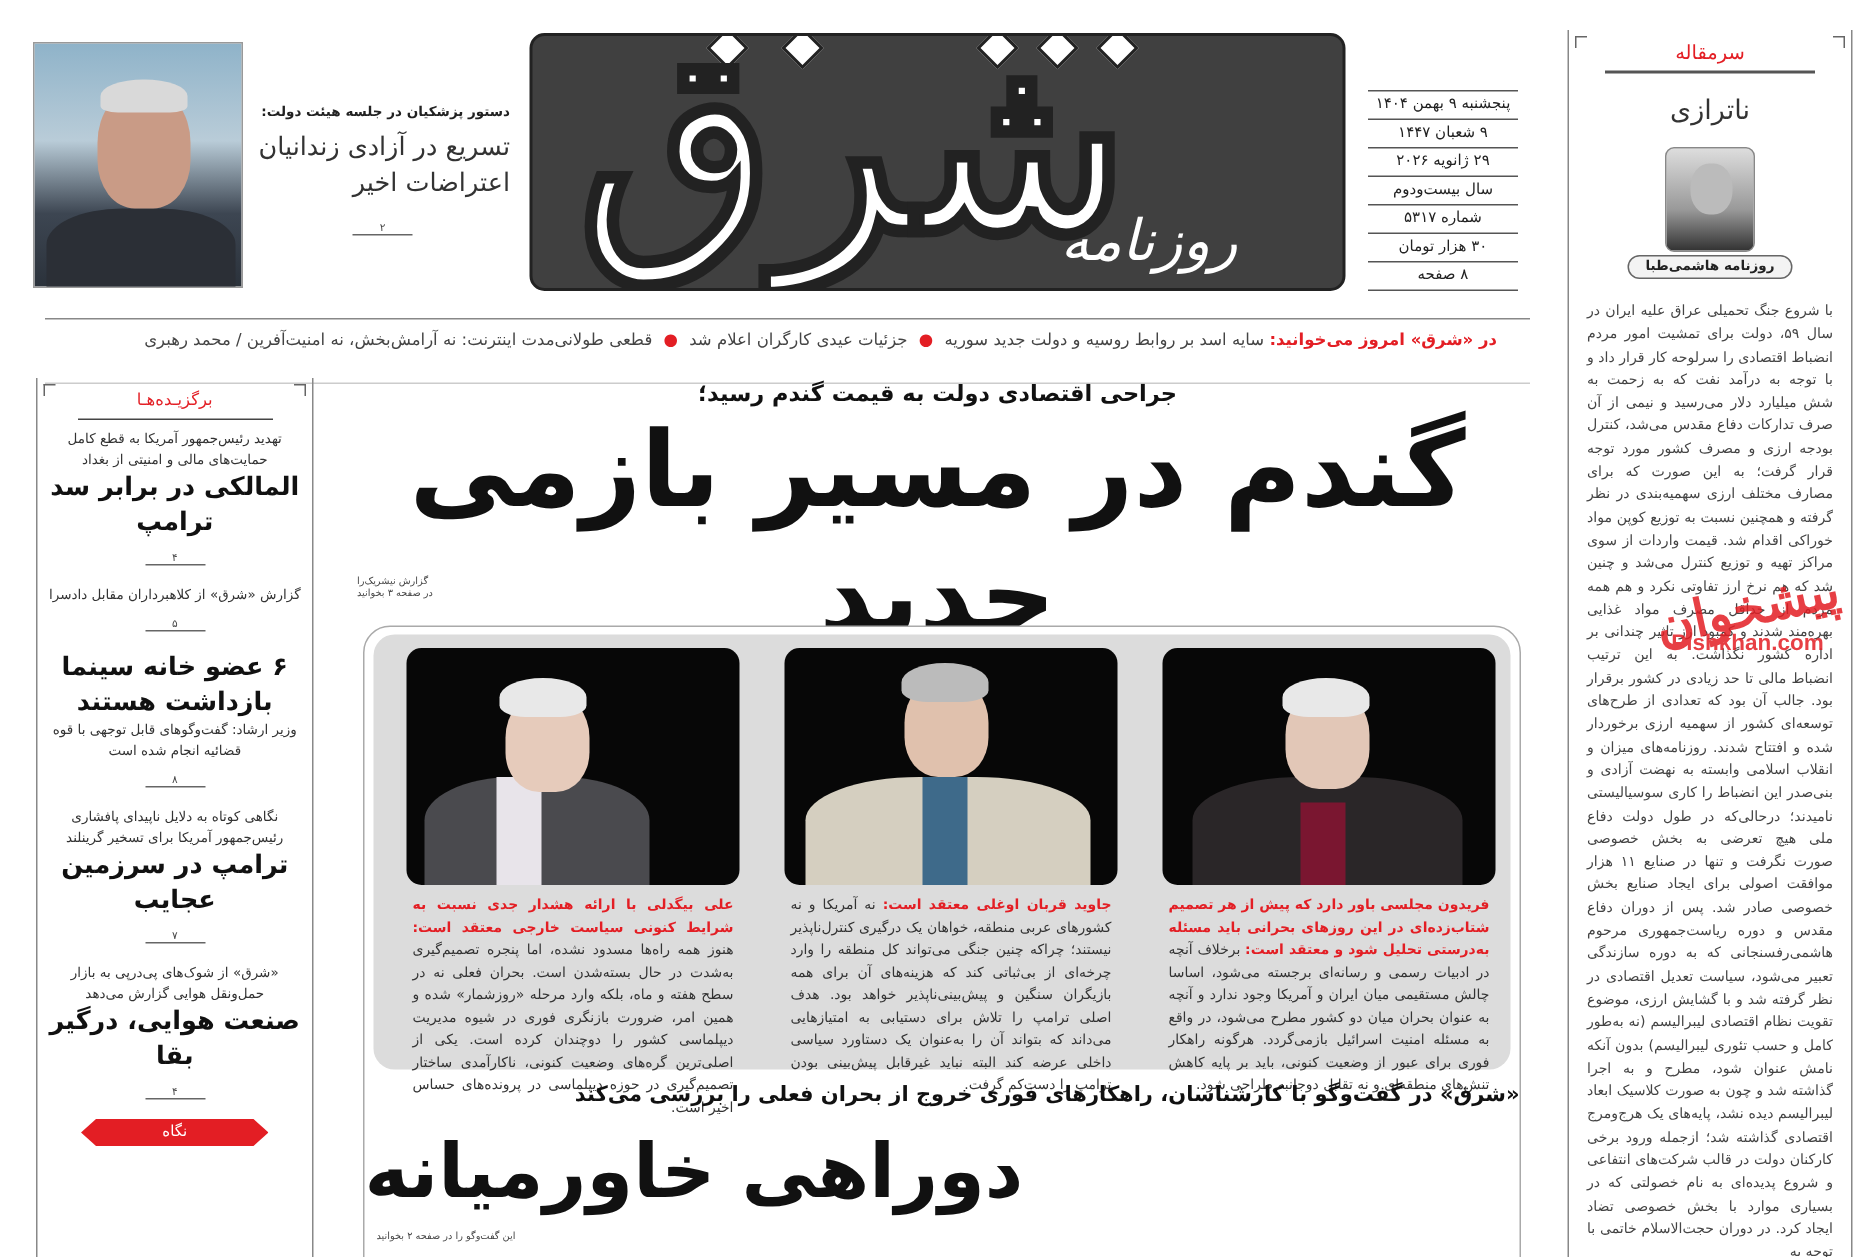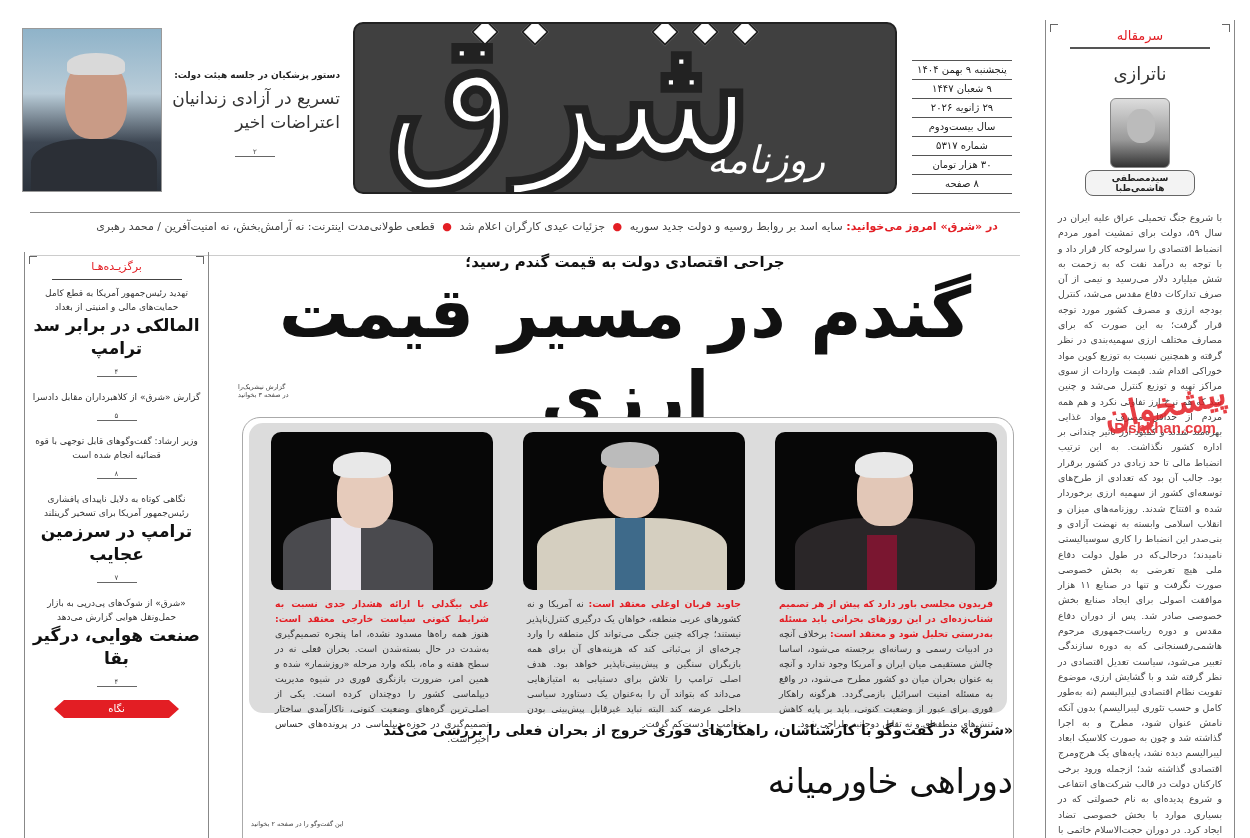--- a/index.html
+++ b/index.html
@@ -56,21 +56,21 @@
 .panel{position:absolute;left:12px;top:172px;width:772px;height:540px;border:1px solid #aaa;border-radius:18px;background:#fff}
 .panel .gray{position:absolute;left:6px;top:5px;right:6px;height:290px;background:#dcdcdc;border-radius:14px}
 .card{position:absolute;top:14px;width:222px;height:290px}
 .card .photo{width:222px;height:158px;background:#070707;border-radius:10px;position:relative;overflow:hidden}
 .card .photo .h{position:absolute;width:56px;height:66px;border-radius:45% 45% 40% 40%}
 .card .photo .hair{position:absolute;width:58px;height:26px;border-radius:50% 50% 30% 30%;background:#e8e8e8}
 .card .photo .b{position:absolute;bottom:0;height:72px;border-radius:40% 40% 0 0}
 .card .txt{font-size:9.3px;line-height:15px;text-align:justify;color:#333;margin-top:6px;padding:0 4px}
 .card .txt .red{color:#e31e24;font-weight:bold}
 .panel .kicker2{position:absolute;top:304px;left:0;right:0;text-align:right;font-size:14px;font-weight:bold;color:#111}
-.panel .headline2{position:absolute;top:328px;left:0;right:0;text-align:right;font-size:34px;font-weight:normal;color:#111;line-height:70px}
+.panel .headline2{position:absolute;top:328px;left:0;right:0;text-align:left;font-size:50px;font-weight:bold;color:#111;line-height:70px}
 .panel .ref2{position:absolute;left:8px;top:402px;font-size:6.5px;color:#444}
 .corner{position:absolute;width:8px;height:8px;border-top:1px solid #666;border-left:1px solid #666}
 </style>
 </head>
 <body>
 
 <div class="abs top-photo">
   <div class="suit"></div>
   <div class="face"></div>
   <div class="hair"></div>
@@ -122,40 +122,41 @@
   <div>
     <div class="kick">تهدید رئیس‌جمهور آمریکا به قطع کامل حمایت‌های مالی و امنیتی از بغداد</div>
     <div class="head">المالکی در برابر سد ترامپ</div>
     <div class="marker"><span class="page-marker"><span>۴</span></span></div>
   </div>
   <div>
     <div class="kick">گزارش «شرق» از کلاهبرداران مقابل دادسرا</div>
     <div class="marker"><span class="page-marker"><span>۵</span></span></div>
   </div>
   <div>
+    <div class="head">۶ عضو خانه سینما بازداشت هستند</div>
     <div class="kick">وزیر ارشاد: گفت‌وگوهای قابل توجهی با قوه قضائیه انجام شده است</div>
     <div class="marker"><span class="page-marker"><span>۸</span></span></div>
   </div>
   <div>
     <div class="kick">نگاهی کوتاه به دلایل ناپیدای پافشاری رئیس‌جمهور آمریکا برای تسخیر گرینلند</div>
     <div class="head">ترامپ در سرزمین عجایب</div>
     <div class="marker"><span class="page-marker"><span>۷</span></span></div>
   </div>
   <div>
     <div class="kick">«شرق» از شوک‌های پی‌درپی به بازار حمل‌ونقل هوایی گزارش می‌دهد</div>
     <div class="head">صنعت هوایی، درگیر بقا</div>
     <div class="marker"><span class="page-marker"><span>۴</span></span></div>
   </div>
   <div class="badge">نگاه</div>
 
 </div>
 
 <div class="abs main">
   <div class="kicker">جراحی اقتصادی دولت به قیمت گندم رسید؛</div>
-  <div class="headline">گندم در مسیر قیمت ارزی</div>
+  <div class="headline">گندم در مسیر بازمی جدید</div>
   <div class="ref">
     <div>گزارش نیشریک‌را</div>
     <div>در صفحه ۳ بخوانید</div>
   </div>
 
   <div class="panel">
     <div class="gray"></div>
 
     <div class="card" style="right:16px">
       <div class="photo">
@@ -193,20 +194,20 @@
   </div>
 </div>
 
 <div class="abs editorial">
   <div class="corner" style="top:4px;right:4px;transform:scaleX(-1)"></div>
   <div class="corner" style="top:4px;left:4px"></div>
   <div class="sect">سرمقاله</div>
   <div class="rule"></div>
   <div class="title">ناترازی</div>
   <div class="photo"></div>
-  <div class="author">سیدمصطفی هاشمی‌طبا</div>
+  <div class="author">روزنامه هاشمی‌طبا</div>
   <div class="body">با شروع جنگ تحمیلی عراق علیه ایران در سال ۵۹، دولت برای تمشیت امور مردم انضباط اقتصادی را سرلوحه کار قرار داد و با توجه به درآمد نفت که به زحمت به شش میلیارد دلار می‌رسید و نیمی از آن صرف تدارکات دفاع مقدس می‌شد، کنترل بودجه ارزی و مصرف کشور مورد توجه قرار گرفت؛ به این صورت که برای مصارف مختلف ارزی سهمیه‌بندی در نظر گرفته و همچنین نسبت به توزیع کوپن مواد خوراکی اقدام شد. قیمت واردات از سوی مراکز تهیه و توزیع کنترل می‌شد و چنین شد که هم نرخ ارز تفاوتی نکرد و هم همه مردم از حداقل مصرف مواد غذایی بهره‌مند شدند و کمبود ارز تاثیر چندانی بر اداره کشور نگذاشت. به این ترتیب انضباط مالی تا حد زیادی در کشور برقرار بود. جالب آن بود که تعدادی از طرح‌های توسعه‌ای کشور از سهمیه ارزی برخوردار شده و افتتاح شدند. روزنامه‌های میزان و انقلاب اسلامی وابسته به نهضت آزادی و بنی‌صدر این انضباط را کاری سوسیالیستی نامیدند؛ درحالی‌که در طول دولت دفاع ملی هیچ تعرضی به بخش خصوصی صورت نگرفت و تنها در صنایع ۱۱ هزار موافقت اصولی برای ایجاد صنایع بخش خصوصی صادر شد. پس از دوران دفاع مقدس و دوره ریاست‌جمهوری مرحوم هاشمی‌رفسنجانی که به دوره سازندگی تعبیر می‌شود، سیاست تعدیل اقتصادی در نظر گرفته شد و با گشایش ارزی، موضوع تقویت نظام اقتصادی لیبرالیسم (نه به‌طور کامل و حسب تئوری لیبرالیسم) بدون آنکه نامش عنوان شود، مطرح و به اجرا گذاشته شد و چون به صورت کلاسیک ابعاد لیبرالیسم دیده نشد، پایه‌های یک هرج‌ومرج اقتصادی گذاشته شد؛ ازجمله ورود برخی کارکنان دولت در قالب شرکت‌های انتفاعی و شروع پدیده‌ای به نام خصولتی که در بسیاری موارد با بخش خصوصی تضاد ایجاد کرد. در دوران حجت‌الاسلام خاتمی با توجه به</div>
 </div>
 
 <div class="abs watermark">
   <span class="fa">پیشخوان</span>
   <div class="en">Pishkhan.com</div>
 </div>
 
 </body></html>

